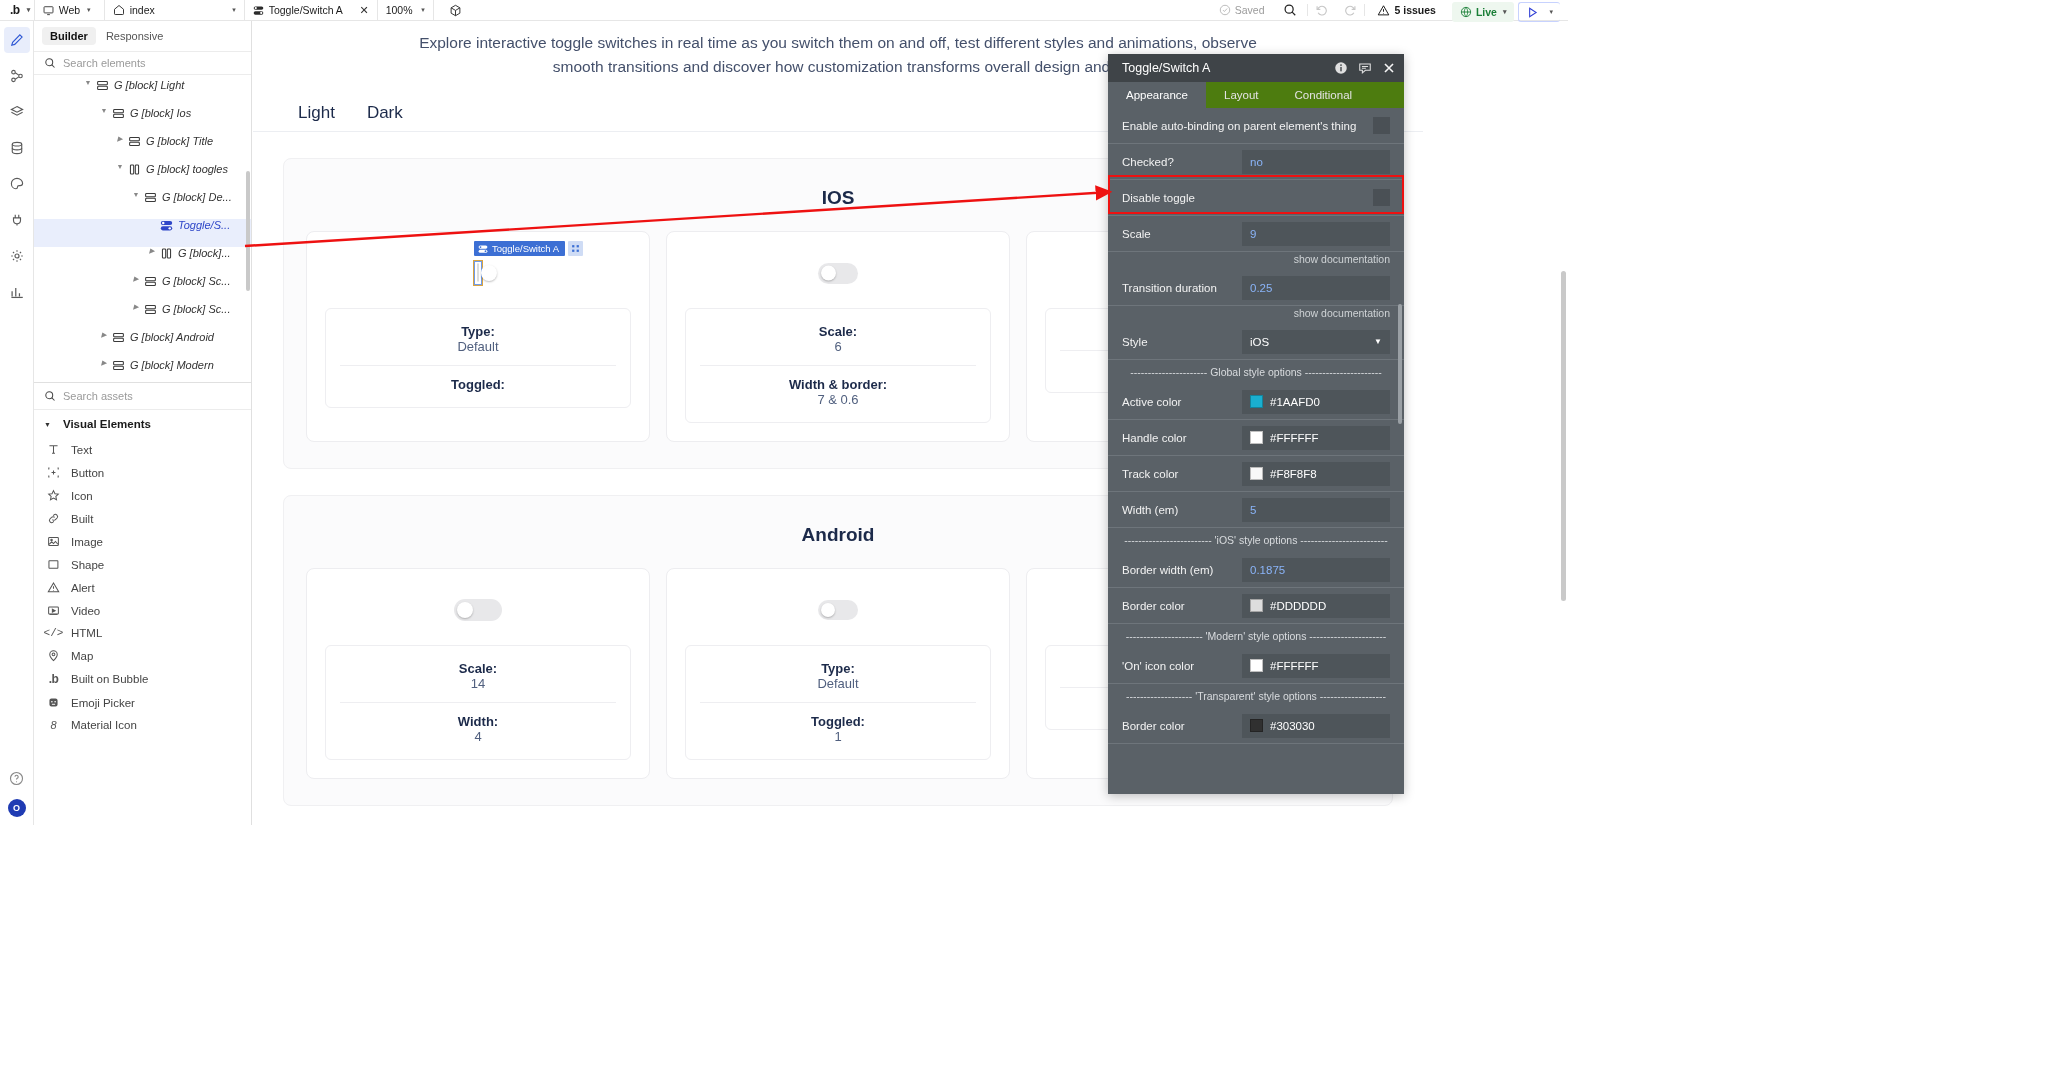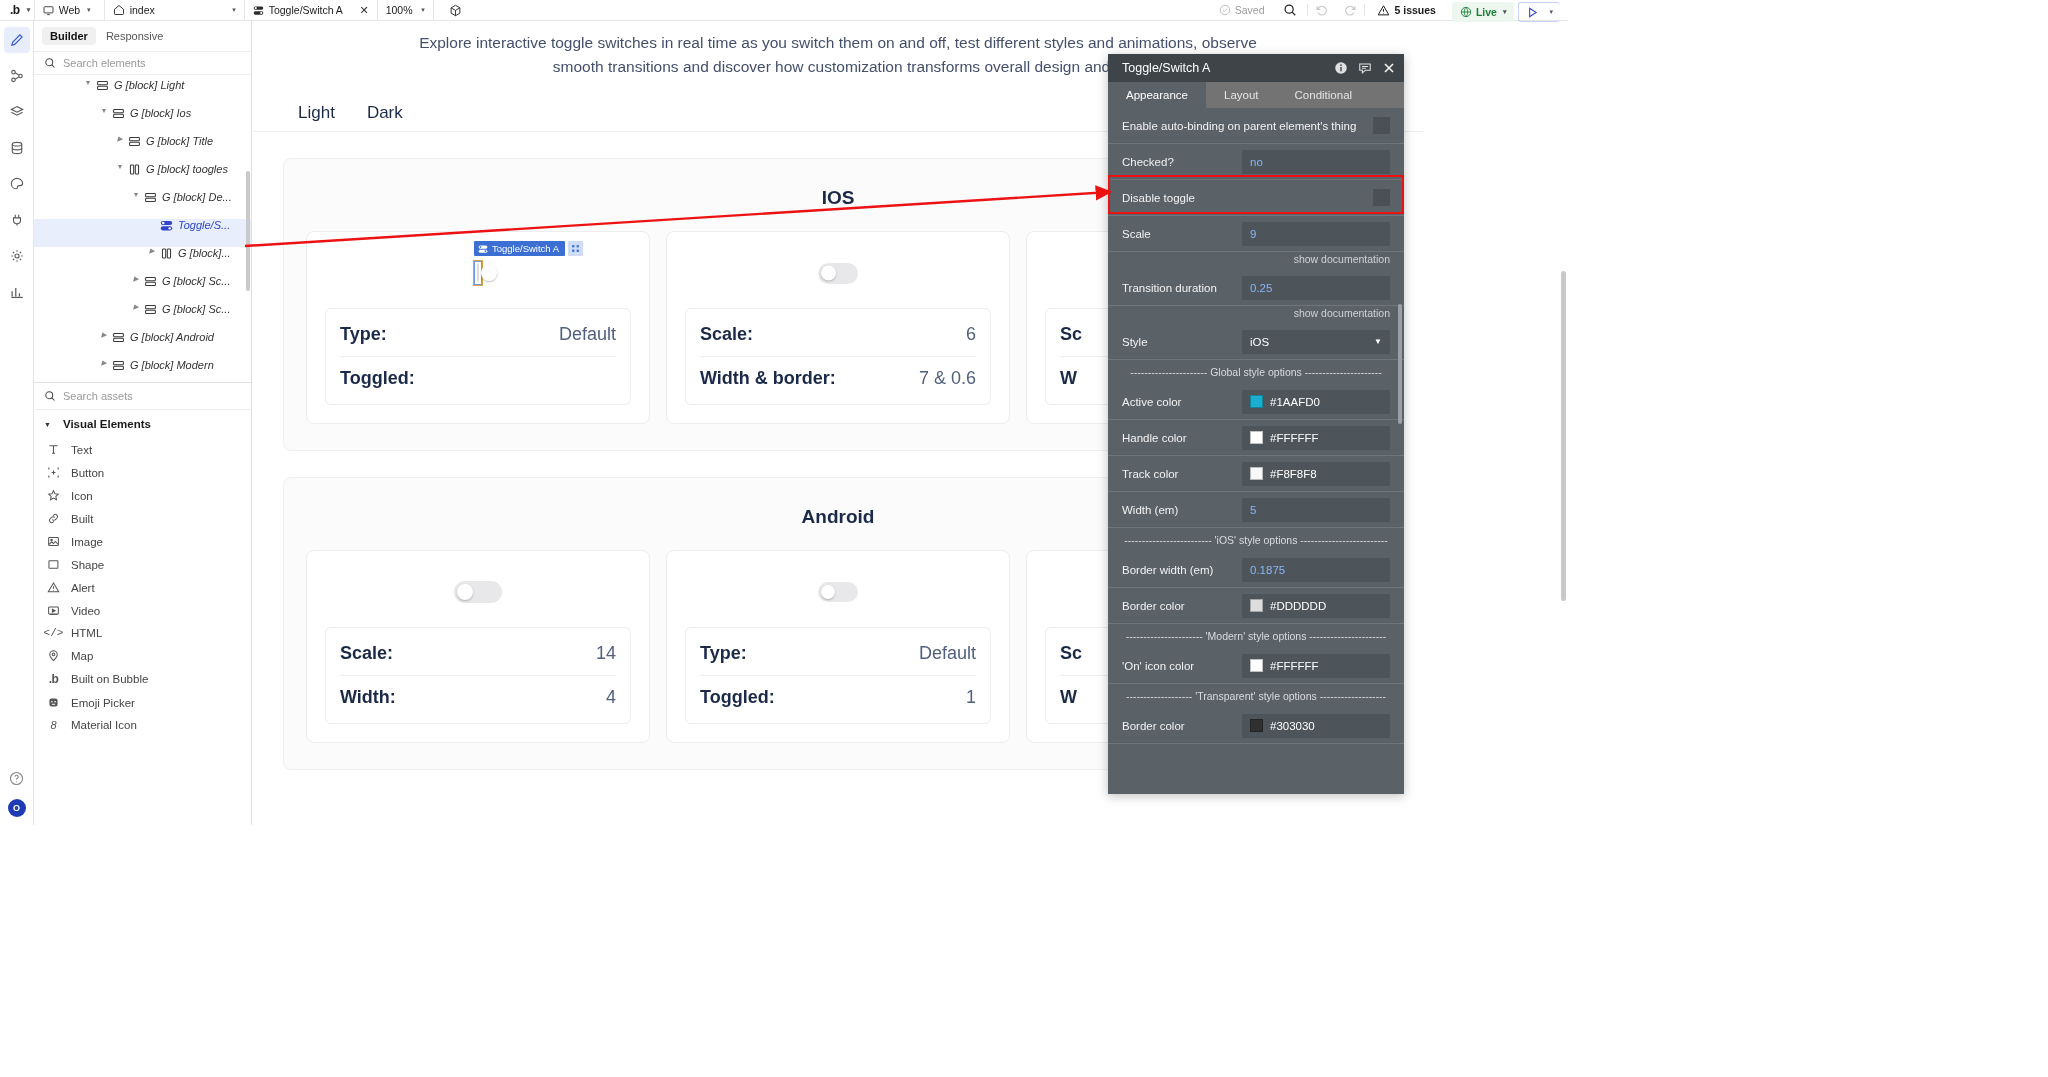--- a/index.html
+++ b/index.html
@@ -152,21 +152,21 @@
     padding: 20px 18px 18px 18px; display: flex; flex-direction: column; align-items: center;
     min-width: 0;
   }
   .card-toggle-wrap { height: 42px; display:flex; align-items:center; justify-content:center; }
   .kv {
     width: 100%; margin-top: 14px; border: 1px solid #eeeef1; border-radius: 6px;
     padding: 4px 14px;
   }
   .kv-row {
     display: flex; justify-content: space-between; align-items: center;
-    padding: 11px 0; font-size: 18px; color: #1c2a4a;
+    padding: 11px 0; font-size: 13px; color: #1c2a4a; flex-direction: column;
   }
   .kv-row + .kv-row { border-top: 1px solid #eeeef1; }
   .kv-key { font-weight: 700; }
   .kv-val { color: #51607f; }
 
   
   .tgl { border-radius: 999px; background: #e8e8ea; position: relative; flex: none; }
   .tgl .knob {
     position: absolute; top: 50%; transform: translateY(-50%);
     background: #fff; border-radius: 50%;
@@ -198,21 +198,21 @@
     position: absolute; top: 54px; right: 164px; width: 296px; height: 740px;
     background: #5a6167; color: #fff; font-size: 11px; z-index: 60;
     box-shadow: 0 2px 10px rgba(0,0,0,.25); display: flex; flex-direction: column;
   }
   .props-head {
     height: 28px; background: #3f4448; display: flex; align-items: center;
     padding: 0 8px 0 14px; gap: 10px; flex: none;
   }
   .props-title { font-size: 12.5px; font-weight: 400; margin-right: auto; }
   .props-head-ico { cursor: pointer; opacity: .95; }
-  .props-tabs { display: flex; background: #737373; flex: none; }
+  .props-tabs { display: flex; background: #4d7c0f; flex: none; }
   .ptab {
     padding: 7px 18px; font-size: 11.5px; color: #e3e3e3; cursor: pointer;
   }
   .ptab.active { background: #5a6167; color: #fff; }
   .props-body { flex: 1; overflow: hidden; position: relative; }
   .prow {
     display: flex; align-items: center; min-height: 36px; padding: 0 14px;
   }
   .prow-sep { border-bottom: 1px solid #6e757b; }
   .plabel { flex: 1; color: #f2f2f2; font-size: 11.5px; }

